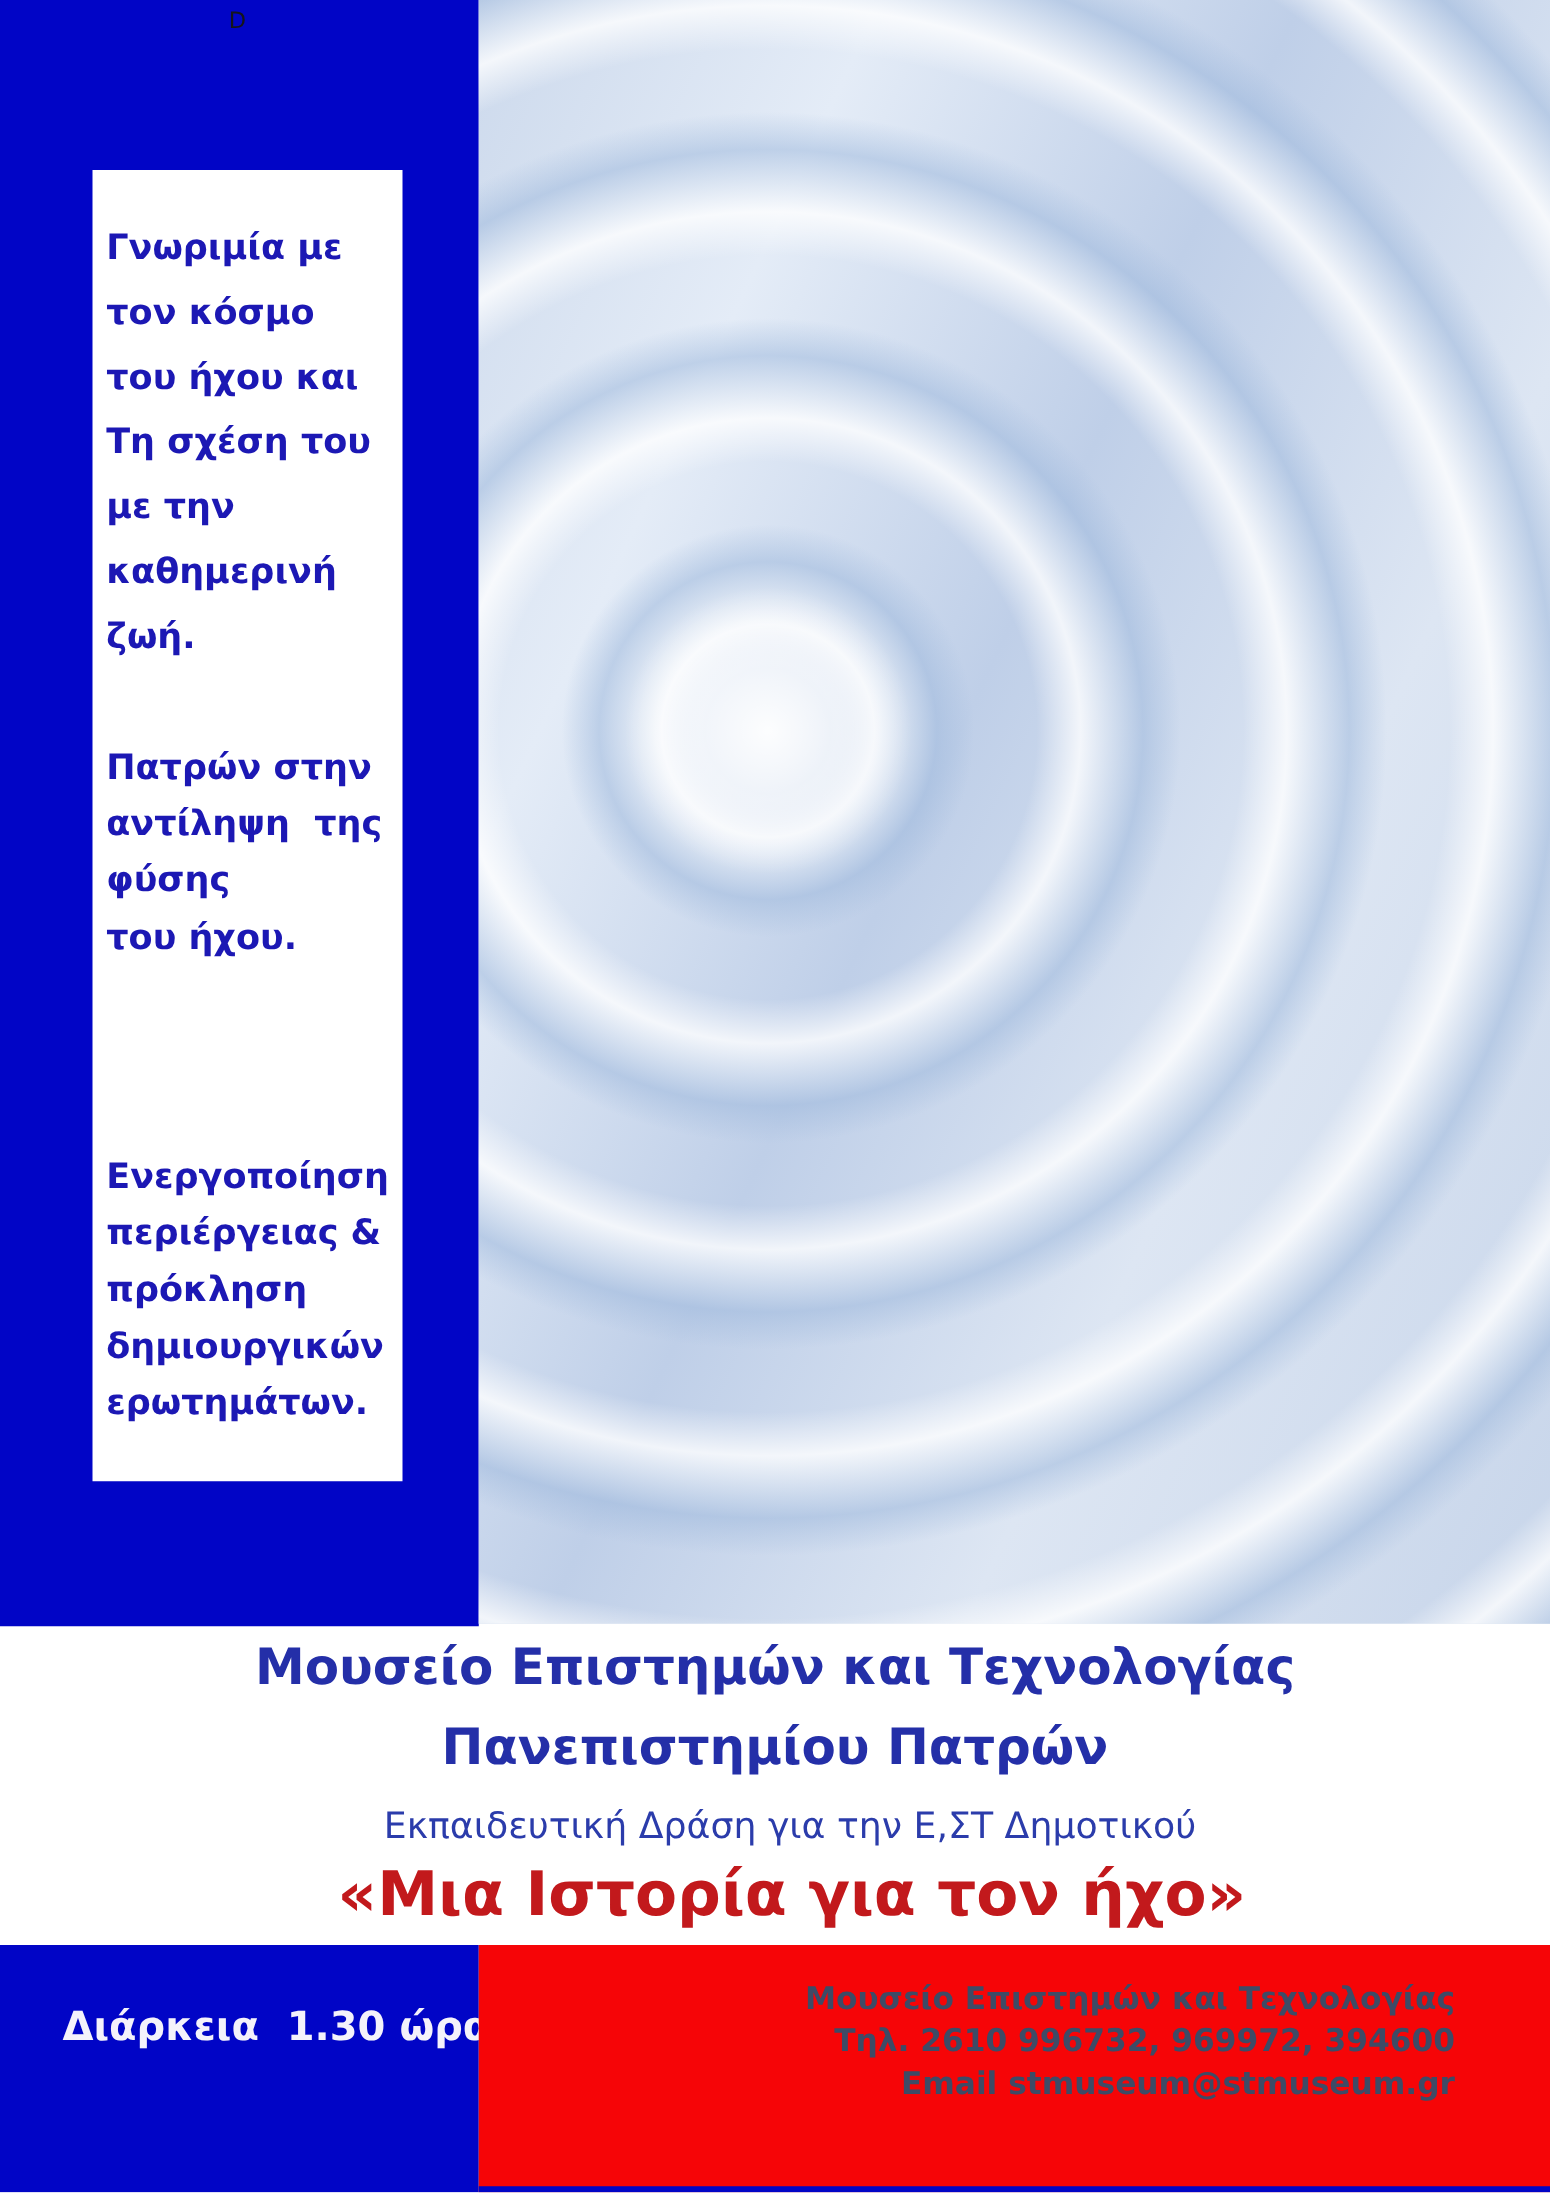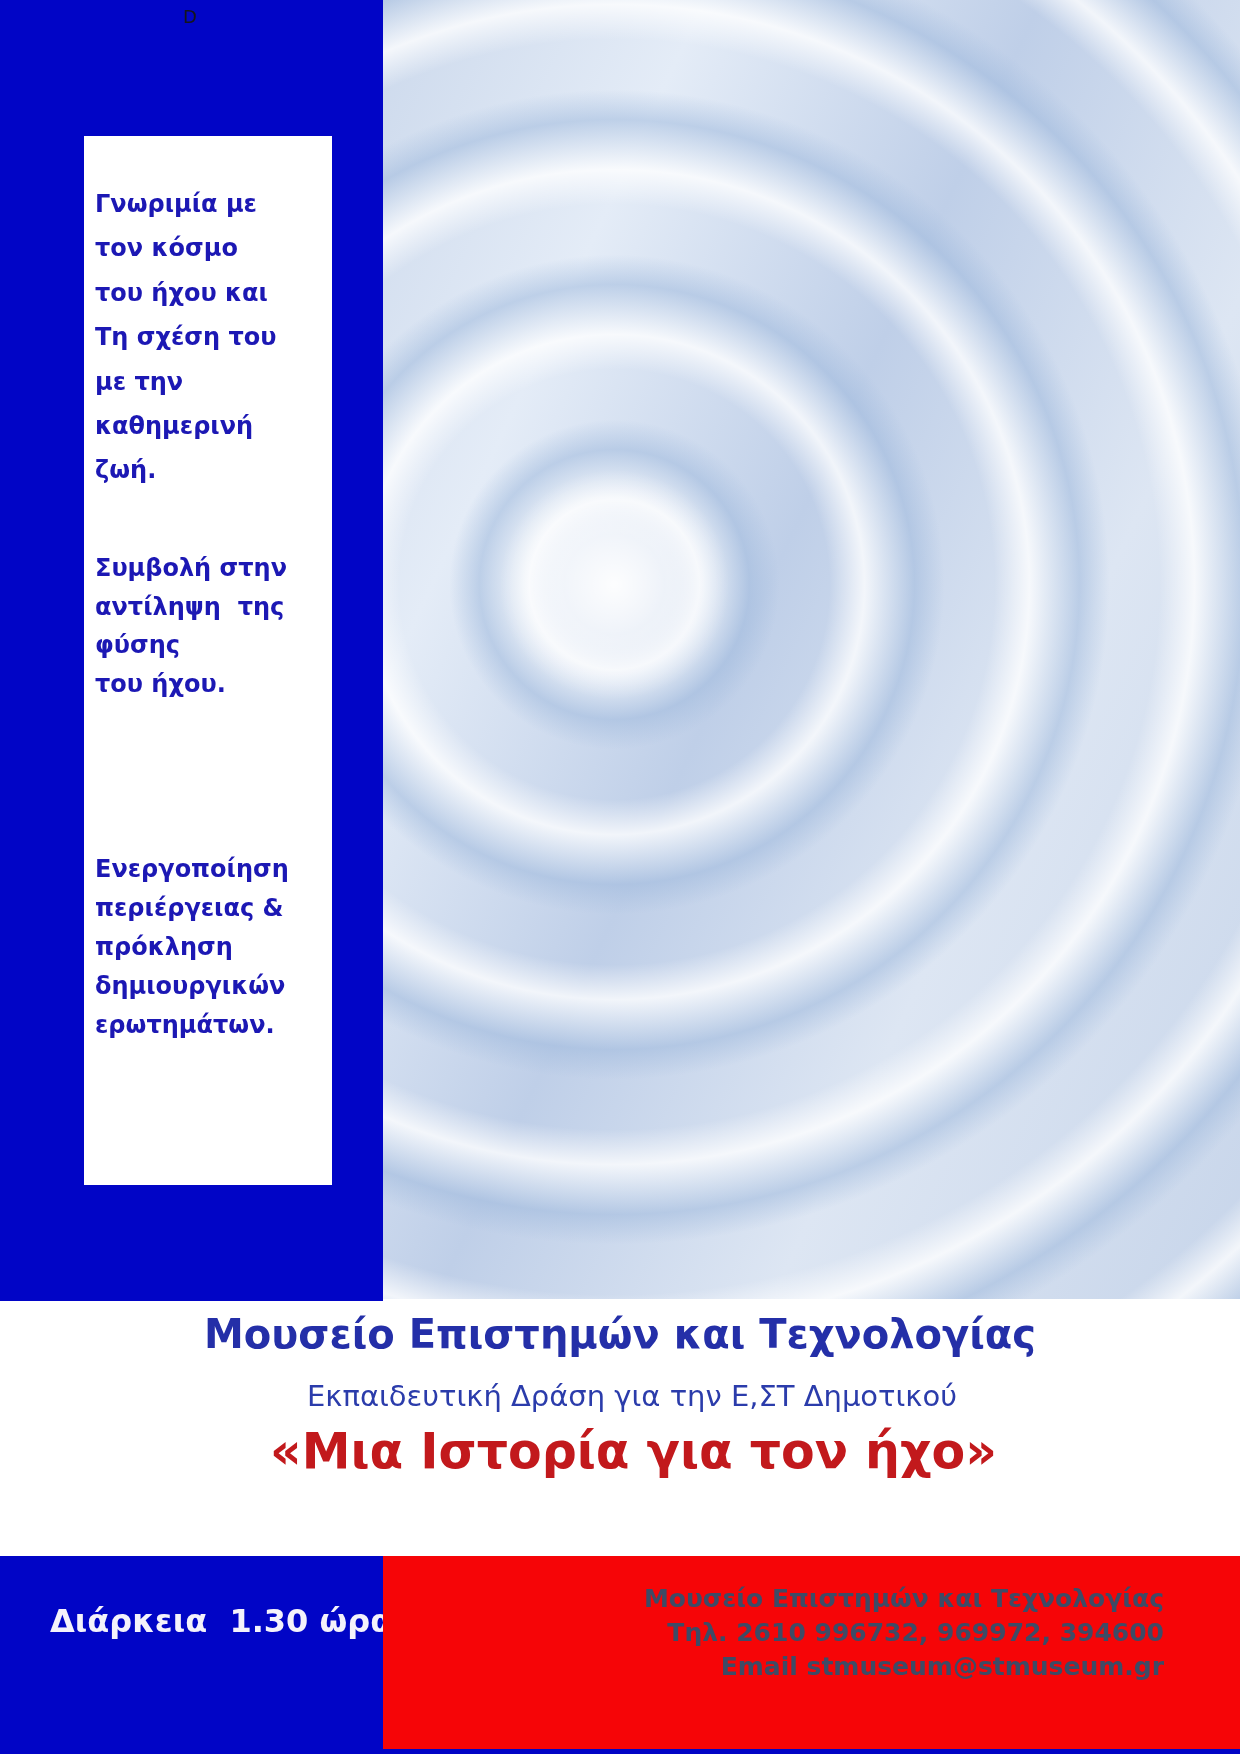--- a/index.html
+++ b/index.html
@@ -12,25 +12,25 @@
   
   .sidebar {
     position:absolute; left:0; top:0; width:383px; height:1301px;
     background:var(--blue, #0105c6);
   }
   .top-mark {
     position:absolute; left:183px; top:6px;
     color:#15151a; font-size:18px; font-weight:normal;
   }
   .card {
-    position:absolute; left:84px; top:136px; width:248px; height:1049px;
+    position:absolute; left:74px; top:136px; width:248px; height:1049px;
     background:#ffffff; box-sizing:border-box;
-    padding:46px 8px 0 11px;
+    padding:36px 8px 0 11px;
     color:var(--card-text-blue, #1c18b4);
-    font-weight:bold; font-size:24px;
+    font-weight:bold; font-size:28px;
   }
   .card p { margin:0; white-space:pre-wrap; }
   .card .p1 { line-height:1.85; }
   .card .p2 { margin-top:56px; line-height:1.62; }
   .card .p3 { margin-top:146px; line-height:1.62; }
 
   
   .ripple {
     position:absolute; left:383px; top:0; width:857px; height:1299px;
     background:
@@ -97,36 +97,37 @@
   <div class="sidebar">
     <div class="top-mark">D</div>
     <div class="card">
       <p class="p1">Γνωριμία με
 τον κόσμο
 του ήχου και
 Τη σχέση του
 με την
 καθημερινή
 ζωή.</p>
-      <p class="p2">Συμβολή στην
+      <p class="p2">Πατρών στην
 αντίληψη  της
 φύσης
 του ήχου.</p>
       <p class="p3">Ενεργοποίηση
 περιέργειας &amp;
 πρόκληση
 δημιουργικών
 ερωτημάτων.</p>
     </div>
   </div>
 
   <div class="ripple"></div>
 
   <div class="titleblock">
     <div class="museum">Μουσείο Επιστημών και Τεχνολογίας</div>
+    <div class="museum">Πανεπιστημίου Πατρών</div>
     <div class="subtitle">Εκπαιδευτική Δράση για την Ε,ΣΤ Δημοτικού</div>
     <div class="event">«Μια Ιστορία για τον ήχο»</div>
   </div>
 
   <div class="footer">
     <div class="footer-left">
       <div class="duration">Διάρκεια  1.30 ώρα</div>
     </div>
     <div class="footer-right">
       <div class="contact-line">Μουσείο Επιστημών και Τεχνολογίας</div>

